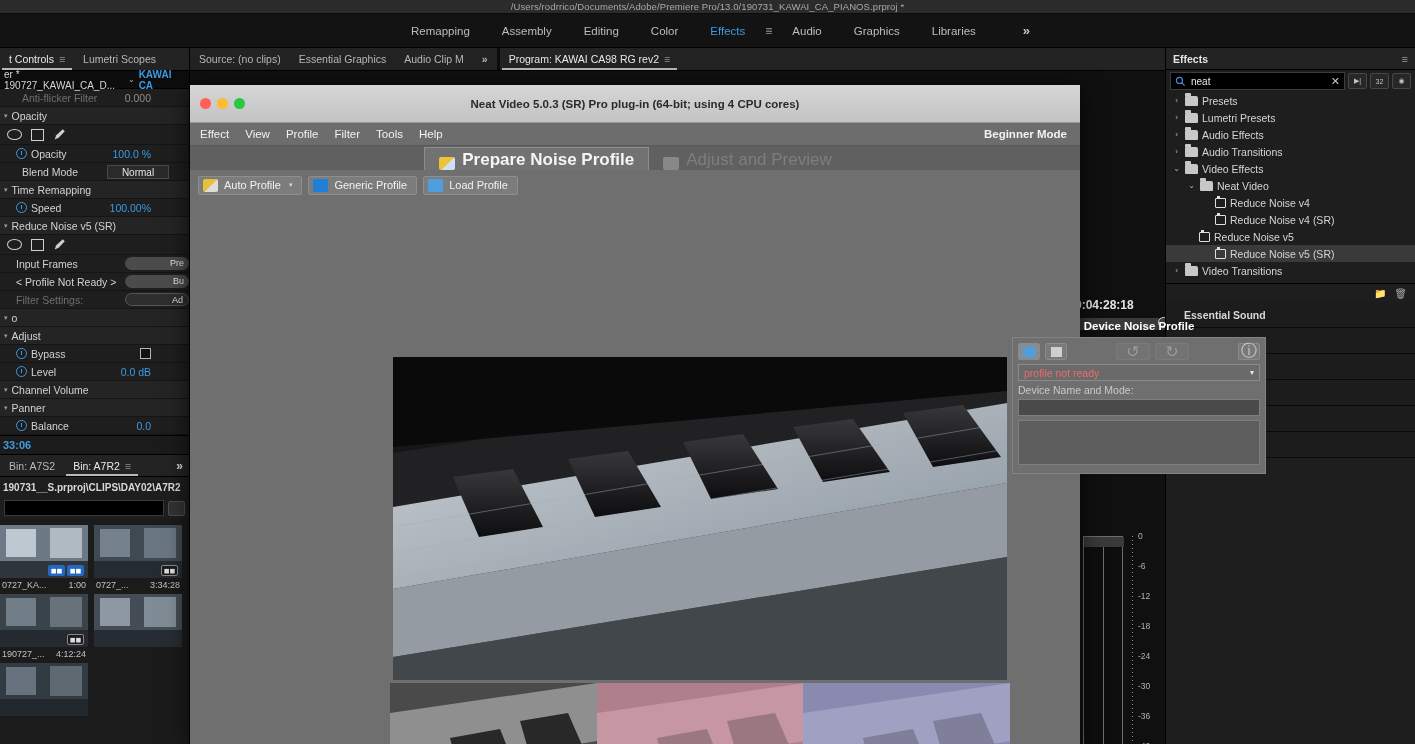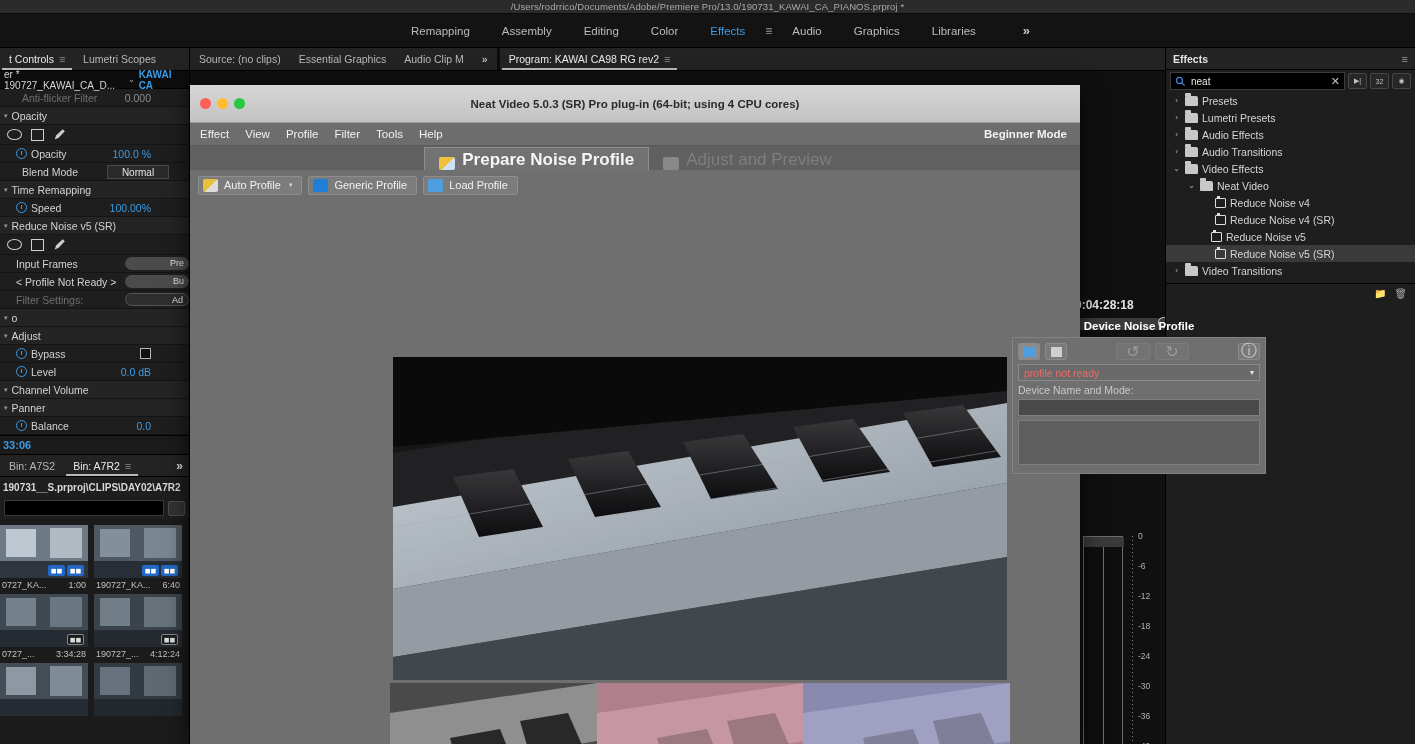--- a/index.html
+++ b/index.html
@@ -362,32 +362,20 @@
                 <rect x="50" y="3" width="32" height="30" fill="#cdd6dd" opacity=".7"></rect>
                 <rect x="0" y="36" width="88" height="17" fill="#1f242a" opacity=".8"></rect>
               </svg><span class="badge blue" style="right:4px">◼◼</span><span class="badge blue" style="right:23px">◼◼</span></div>
             <div class="bincap">
               <span>0727_KA...</span>
               <span>1:00</span>
             </div>
           </div>
           <div class="binitem">
             <div class="binthumb"><svg width="88" height="53" viewBox="0 0 88 53">
-                <rect width="88" height="53" fill="#4d5862"></rect>
-                <rect x="6" y="4" width="30" height="28" fill="#8d9aa6" opacity=".85"></rect>
-                <rect x="50" y="3" width="32" height="30" fill="#8d9aa6" opacity=".7"></rect>
-                <rect x="0" y="36" width="88" height="17" fill="#1f242a" opacity=".8"></rect>
-              </svg><span class="badge blue" style="right:4px">◼◼</span><span class="badge blue" style="right:23px">◼◼</span></div>
-            <div class="bincap">
-              <span>190727_KA...</span>
-              <span>6:40</span>
-            </div>
-          </div>
-          <div class="binitem">
-            <div class="binthumb"><svg width="88" height="53" viewBox="0 0 88 53">
                 <rect width="88" height="53" fill="#3f4951"></rect>
                 <rect x="6" y="4" width="30" height="28" fill="#7e8a95" opacity=".85"></rect>
                 <rect x="50" y="3" width="32" height="30" fill="#7e8a95" opacity=".7"></rect>
                 <rect x="0" y="36" width="88" height="17" fill="#1f242a" opacity=".8"></rect>
               </svg><span class="badge dk" style="right:4px">◼◼</span></div>
             <div class="bincap">
               <span>0727_...</span>
               <span>3:34:28</span>
             </div>
           </div>
@@ -524,40 +512,48 @@
         <div class="tree-row" style="padding-left: 36px;">
           <span class="tw"></span>
           <span class="fx-ic"></span>
           <span>Reduce Noise v4</span>
         </div>
         <div class="tree-row" style="padding-left: 36px;">
           <span class="tw"></span>
           <span class="fx-ic"></span>
           <span>Reduce Noise v4 (SR)</span>
         </div>
-        <div class="tree-row" style="padding-left: 32px;">
+        <div class="tree-row" style="padding-left: 20px;">
           <span class="tw"></span>
           <span class="fx-ic"></span>
           <span>Reduce Noise v5</span>
         </div>
         <div class="tree-row sel" style="padding-left: 36px;">
           <span class="tw"></span>
           <span class="fx-ic"></span>
           <span>Reduce Noise v5 (SR)</span>
         </div>
         <div class="tree-row" style="padding-left: 6px;">
           <span class="tw">›</span>
           <span class="folder"></span>
           <span>Video Transitions</span>
         </div>
       </div>
     <div class="rp-foot">
       <span style="color:#b0b0b0;font-size:10px;">📁</span>
       <span style="color:#b0b0b0;font-size:10px;">🗑</span>
     </div>
+    <div id="rp-tabs">
+        <div class="rp-tab">Essential Sound</div>
+        <div class="rp-tab">Lumetri Color</div>
+        <div class="rp-tab">Libraries</div>
+        <div class="rp-tab">Markers</div>
+        <div class="rp-tab">History</div>
+        <div class="rp-tab">Info</div>
+      </div>
   </div>
 
   <div class="nv">
     <div class="nv-title">
       <div class="nv-lights">
         <div class="lt" id="lt0" style="background: rgb(255, 95, 87);"></div>
         <div class="lt" id="lt1" style="background: rgb(254, 188, 46);"></div>
         <div class="lt" id="lt2" style="background: rgb(40, 200, 64);"></div>
       </div>
       <div class="nv-titletext">Neat Video 5.0.3 (SR) Pro plug-in (64-bit; using 4 CPU cores)</div>

